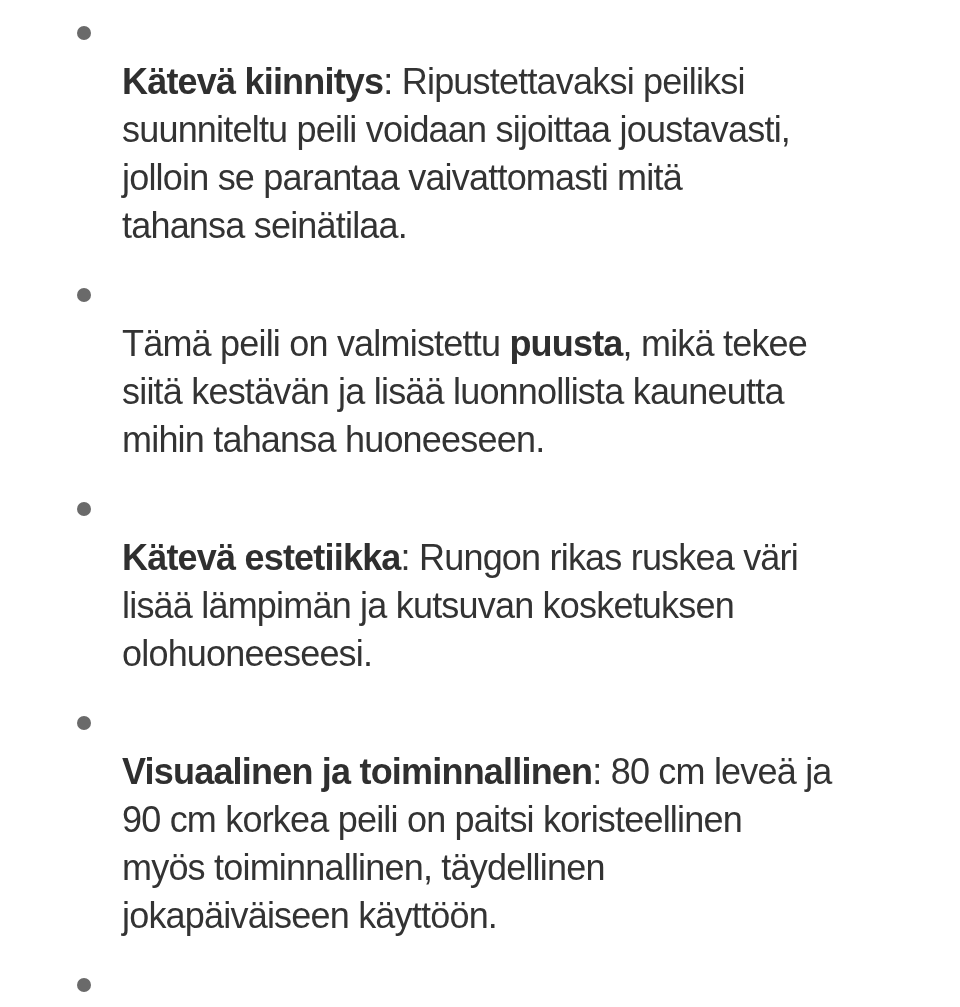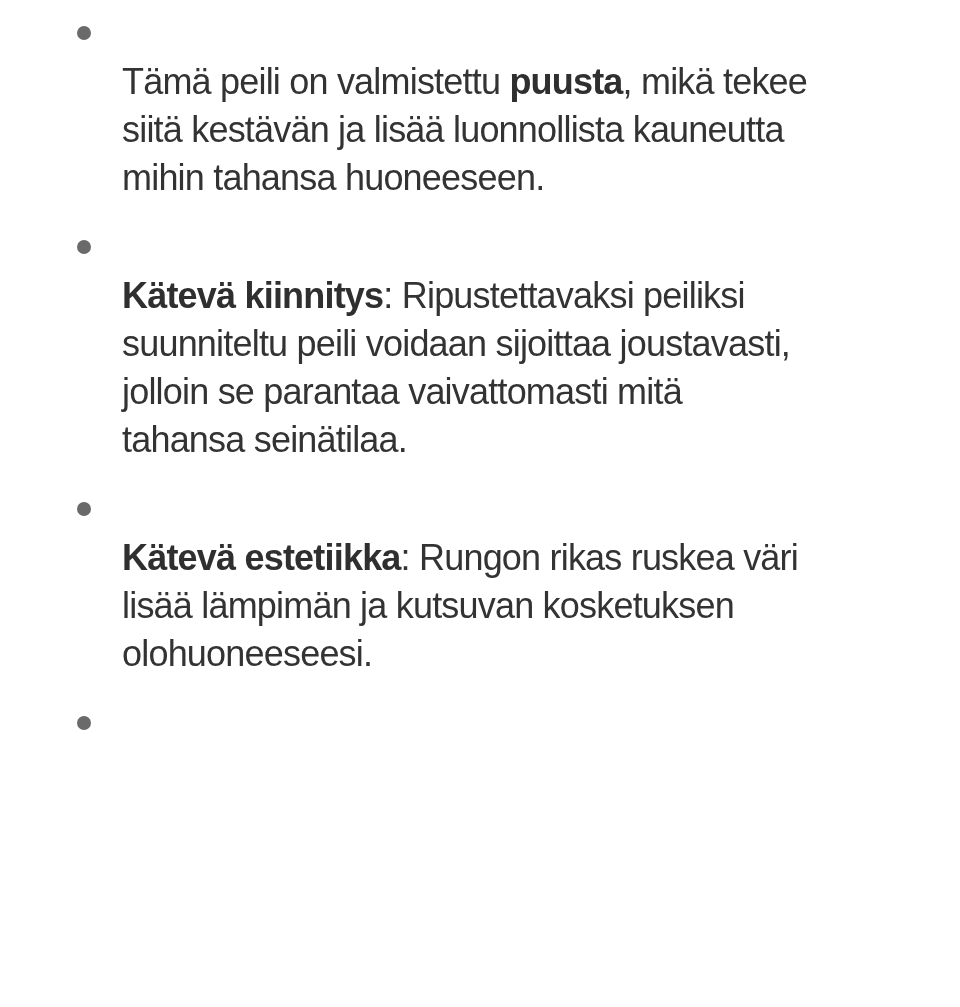--- a/index.html
+++ b/index.html
@@ -41,36 +41,42 @@
     font-weight: 700;
     color: #2f2f2f;
   }
 </style>
 </head>
 <body>
 
 <ul class="desc-list">
 
   <li>
-    <span class="dot"></span><span>Tämä peili on valmistettu </span><strong>puusta</strong><span>, mikä tekee
-siitä kestävän ja lisää luonnollista kauneutta
-mihin tahansa huoneeseen.</span>
-  </li>
-
-  <li>
     <span class="dot"></span><strong>Kätevä kiinnitys</strong><span>: Ripustettavaksi peiliksi
 suunniteltu peili voidaan sijoittaa joustavasti,
 jolloin se parantaa vaivattomasti mitä
 tahansa seinätilaa.</span>
+  </li>
+
+  <li>
+    <span class="dot"></span><span>Tämä peili on valmistettu </span><strong>puusta</strong><span>, mikä tekee
+siitä kestävän ja lisää luonnollista kauneutta
+mihin tahansa huoneeseen.</span>
   </li>
 
   <li>
     <span class="dot"></span><strong>Kätevä estetiikka</strong><span>: Rungon rikas ruskea väri
 lisää lämpimän ja kutsuvan kosketuksen
 olohuoneeseesi.</span>
   </li>
 
+  <li>
+    <span class="dot"></span><strong>Visuaalinen ja toiminnallinen</strong><span>: 80 cm leveä ja
+90 cm korkea peili on paitsi koristeellinen
+myös toiminnallinen, täydellinen
+jokapäiväiseen käyttöön.</span>
+  </li>
 
   <li>
     <span class="dot"></span>
   </li>
 
 </ul>
 
 </body></html>

